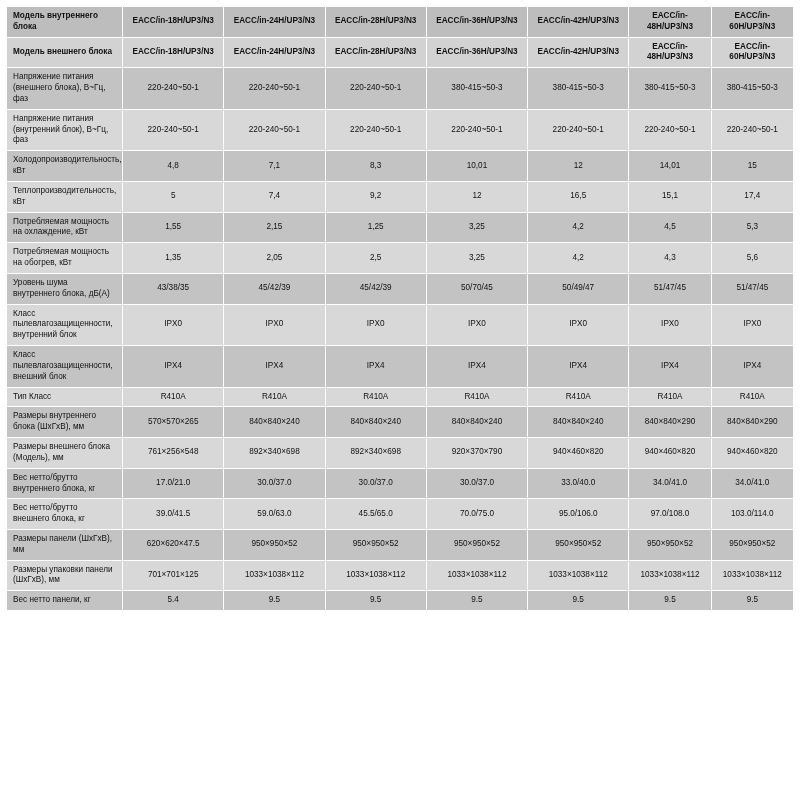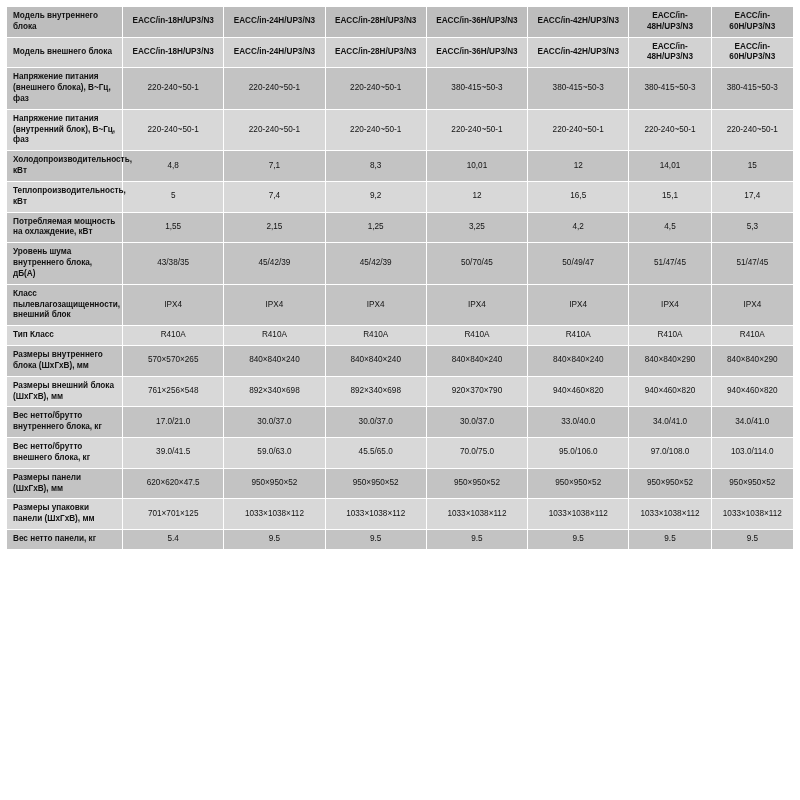--- a/index.html
+++ b/index.html
@@ -30,21 +30,21 @@
   table.spec td {
     border: 1px solid #ffffff;
     font-size: 8.2px;
     line-height: 1.32;
     color: #111111;
     padding: 4px 6px;
     vertical-align: middle;
   }
   td.label {
     text-align: left;
-    font-weight: bold;
+    font-weight: normal;
     padding-left: 8px;
   }
   td.val {
     text-align: center;
   }
   tr.r-dark td { background: #c3c3c3; }
   tr.r-light td { background: #d8d8d8; }
   tr.head-dark td { background: #bdbdbd; }
   tr.head-light td { background: #d2d2d2; }
   tr.head-dark td.val, tr.head-light td.val { font-weight: bold; }
@@ -129,30 +129,50 @@
         <tr class="r-dark">
           <td class="label">Потребляемая мощность на охлаждение, кВт</td>
           <td class="val">1,55</td>
           <td class="val">2,15</td>
           <td class="val">1,25</td>
           <td class="val">3,25</td>
           <td class="val">4,2</td>
           <td class="val">4,5</td>
           <td class="val">5,3</td>
         </tr>
+        <tr class="r-light">
+          <td class="label">Потребляемая мощность на обогрев, кВт</td>
+          <td class="val">1,35</td>
+          <td class="val">2,05</td>
+          <td class="val">2,5</td>
+          <td class="val">3,25</td>
+          <td class="val">4,2</td>
+          <td class="val">4,3</td>
+          <td class="val">5,6</td>
+        </tr>
         <tr class="r-dark">
           <td class="label">Уровень шума внутреннего блока, дБ(А)</td>
           <td class="val">43/38/35</td>
           <td class="val">45/42/39</td>
           <td class="val">45/42/39</td>
           <td class="val">50/70/45</td>
           <td class="val">50/49/47</td>
           <td class="val">51/47/45</td>
           <td class="val">51/47/45</td>
         </tr>
+        <tr class="r-light">
+          <td class="label">Класс пылевлагозащищенности, внутренний блок</td>
+          <td class="val">IPX0</td>
+          <td class="val">IPX0</td>
+          <td class="val">IPX0</td>
+          <td class="val">IPX0</td>
+          <td class="val">IPX0</td>
+          <td class="val">IPX0</td>
+          <td class="val">IPX0</td>
+        </tr>
         <tr class="r-dark">
           <td class="label">Класс пылевлагозащищенности, внешний блок</td>
           <td class="val">IPX4</td>
           <td class="val">IPX4</td>
           <td class="val">IPX4</td>
           <td class="val">IPX4</td>
           <td class="val">IPX4</td>
           <td class="val">IPX4</td>
           <td class="val">IPX4</td>
         </tr>
@@ -170,21 +190,21 @@
           <td class="label">Размеры внутреннего блока (ШхГхВ), мм</td>
           <td class="val">570×570×265</td>
           <td class="val">840×840×240</td>
           <td class="val">840×840×240</td>
           <td class="val">840×840×240</td>
           <td class="val">840×840×240</td>
           <td class="val">840×840×290</td>
           <td class="val">840×840×290</td>
         </tr>
         <tr class="r-light">
-          <td class="label">Размеры внешний блока (ШхГхВ), мм</td>
+          <td class="label">Размеры внешнего блока (Модель), мм</td>
           <td class="val">761×256×548</td>
           <td class="val">892×340×698</td>
           <td class="val">892×340×698</td>
           <td class="val">920×370×790</td>
           <td class="val">940×460×820</td>
           <td class="val">940×460×820</td>
           <td class="val">940×460×820</td>
         </tr>
         <tr class="r-dark">
           <td class="label">Вес нетто/брутто внутреннего блока, кг</td>

